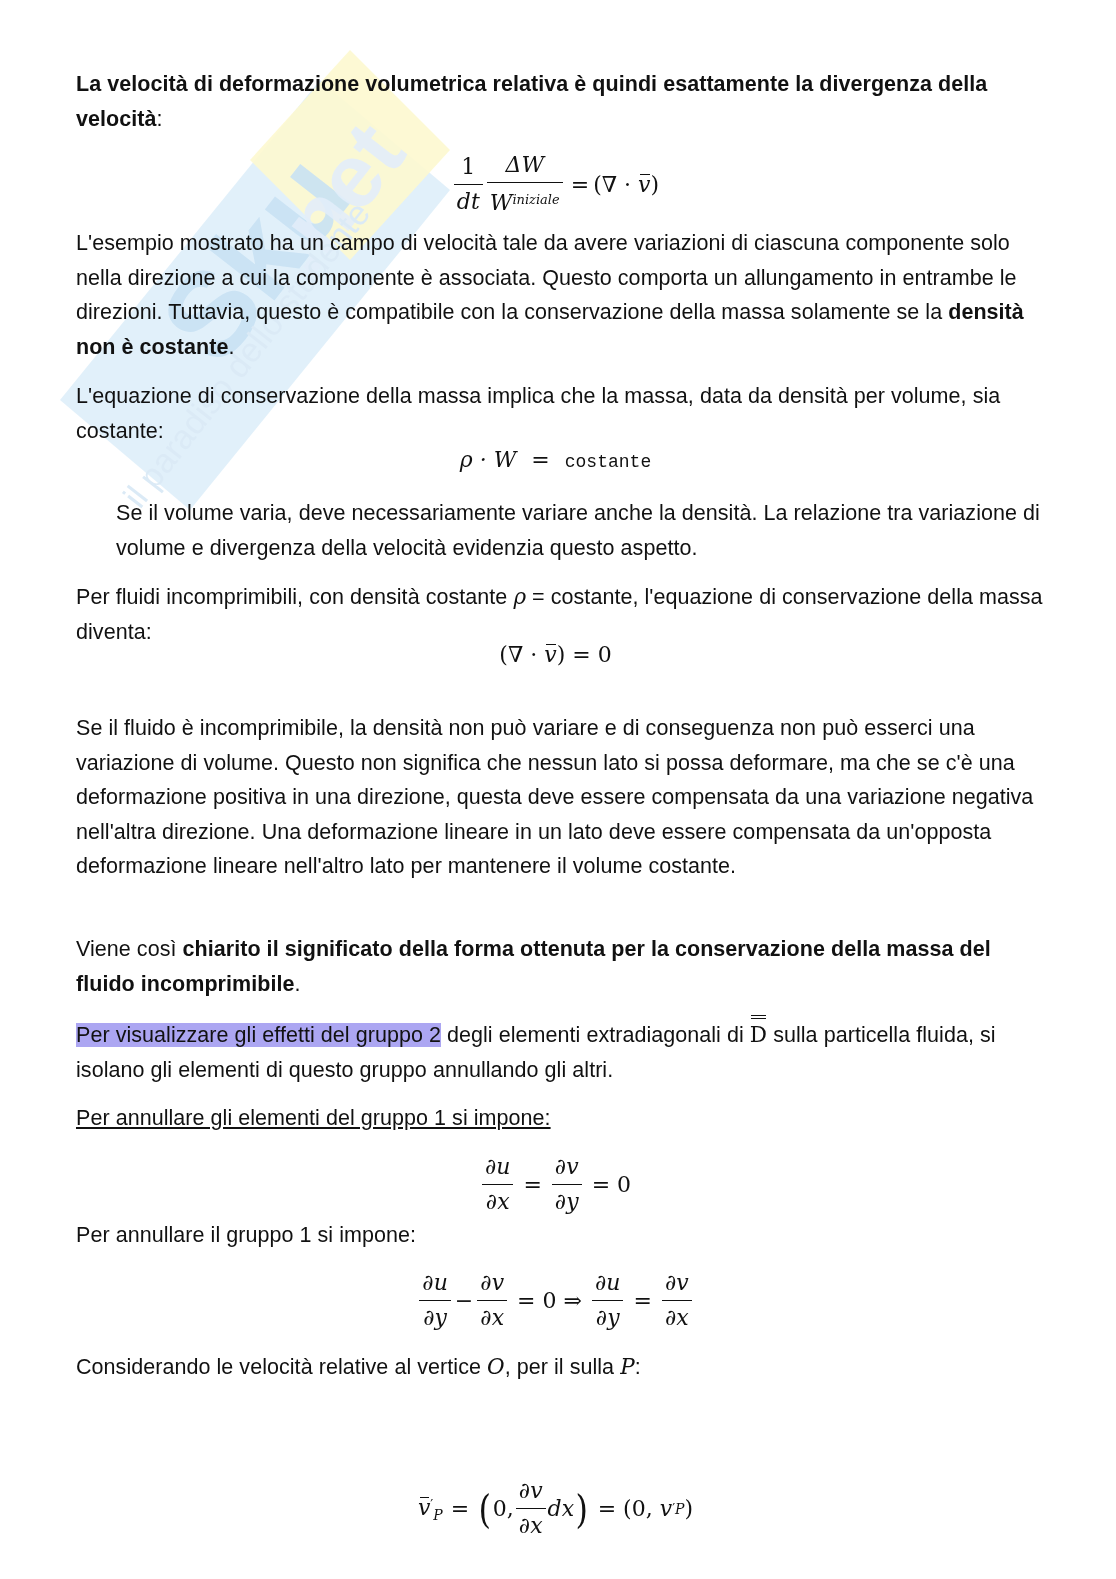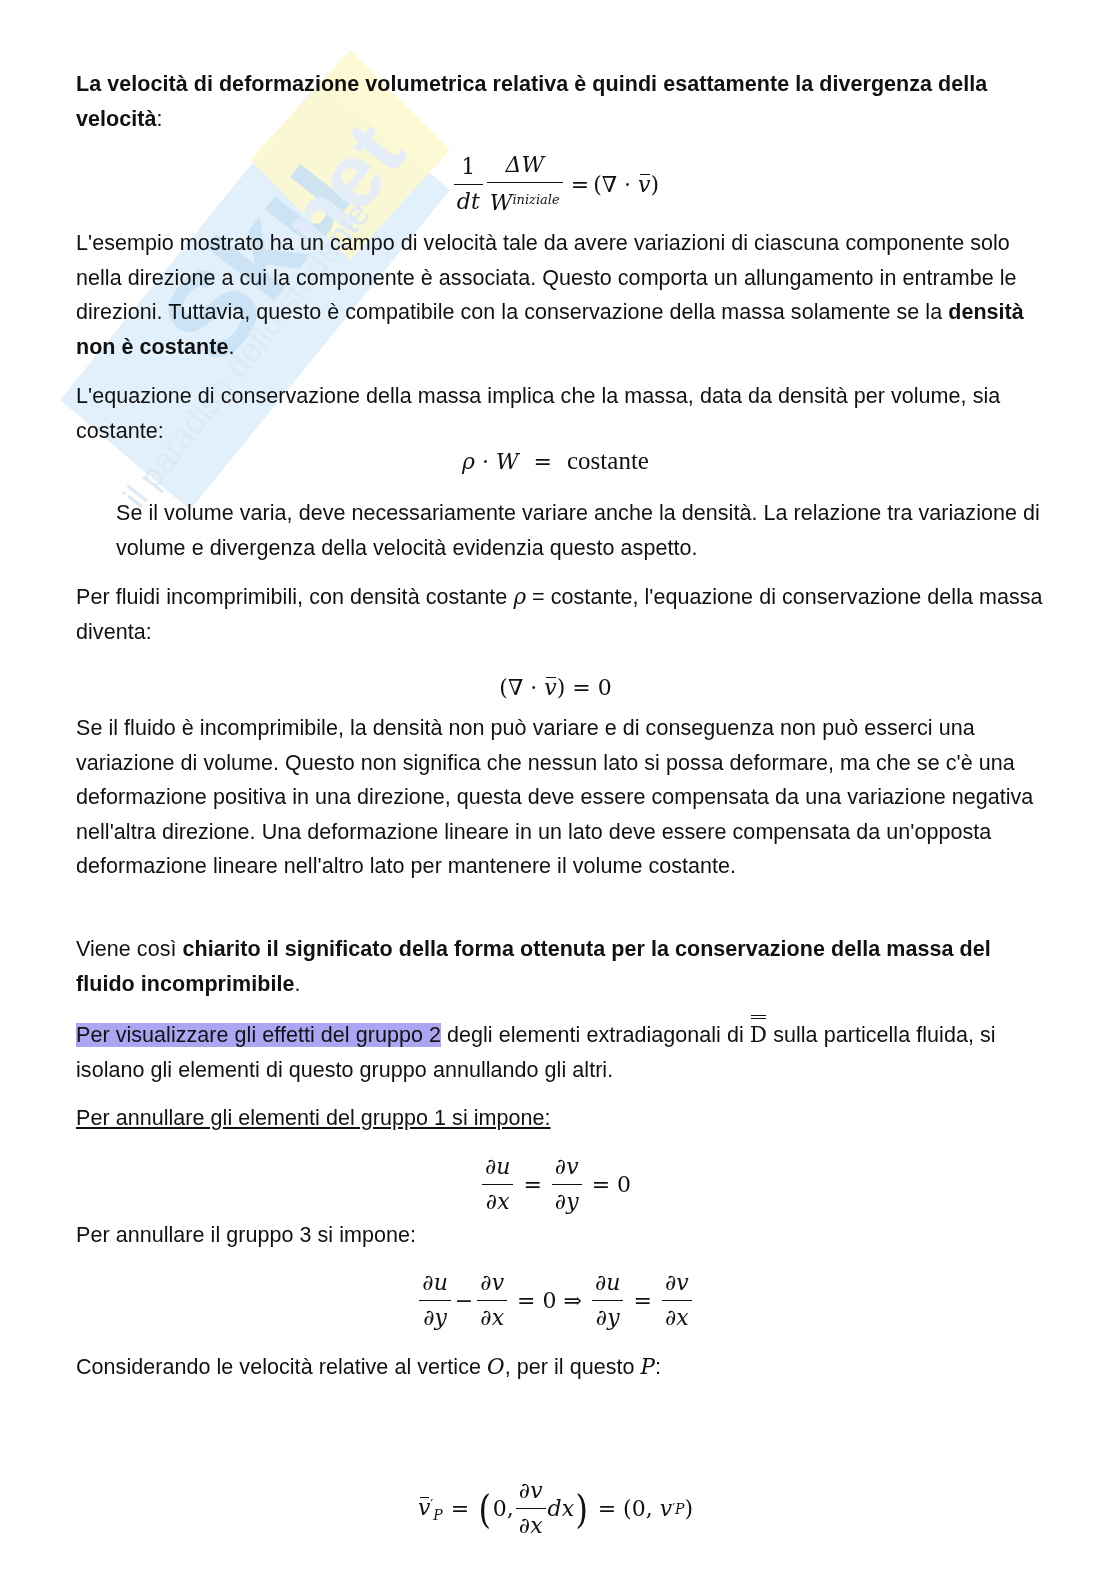--- a/index.html
+++ b/index.html
@@ -69,28 +69,28 @@
       </span>
     </div>
 
     <p class="p" style="top:226px;"><span>L'esempio mostrato ha un campo di velocità tale da avere variazioni di ciascuna componente solo nella direzione a cui la componente è associata. Questo comporta un allungamento in entrambe le direzioni. Tuttavia, questo è compatibile con la conservazione della massa solamente se la </span><span class="b">densità non è costante</span><span>.</span></p>
 
     <p class="p" style="top:379px;"><span>L'equazione di conservazione della massa implica che la massa, data da densità per volume, sia costante:</span></p>
 
     <div class="eq" style="top:447px;">
       <span class="m">ρ · W</span>
       <span class="mr op">=</span>
-      <span style="font-family:Liberation Serif, serif;font-size:25px;">costante</span>
+      <span style="font-family:Liberation Mono, monospace;font-size:18px;">costante</span>
     </div>
 
     <p class="p" style="top:496px;margin-left:40px;"><span>Se il volume varia, deve necessariamente variare anche la densità. La relazione tra variazione di volume e divergenza della velocità evidenzia questo aspetto.</span></p>
 
     <p class="p" style="top:580px;"><span>Per fluidi incomprimibili, con densità costante </span><span class="m">ρ</span><span> = costante, l'equazione di conservazione della massa diventa:</span></p>
 
-    <div class="eq" style="top:675px;">
+    <div class="eq" style="top:642px;">
       <span class="mr">(∇ · </span><span class="vbar m">v</span><span class="mr">) = 0</span>
     </div>
 
     <p class="p" style="top:711px;"><span>Se il fluido è incomprimibile, la densità non può variare e di conseguenza non può esserci una variazione di volume. Questo non significa che nessun lato si possa deformare, ma che se c'è una deformazione positiva in una direzione, questa deve essere compensata da una variazione negativa nell'altra direzione. Una deformazione lineare in un lato deve essere compensata da un'opposta deformazione lineare nell'altro lato per mantenere il volume costante.</span></p>
 
     <p class="p" style="top:932px;"><span>Viene così </span><span class="b">chiarito il significato della forma ottenuta per la conservazione della massa del fluido incomprimibile</span><span>.</span></p>
 
     <p class="p" style="top:1018px;"><span class="hl">Per visualizzare gli effetti del gruppo 2</span><span> degli elementi extradiagonali di </span><span class="dbar">D</span><span> sulla particella fluida, si isolano gli elementi di questo gruppo annullando gli altri.</span></p>
 
     <p class="p" style="top:1101px;text-decoration:underline;"><span>Per annullare gli elementi del gruppo 1 si impone:</span></p>
@@ -103,21 +103,21 @@
           </span>
         <span class="mr op">=</span>
         <span class="frac">
             <span class="num">∂v</span>
             <span class="den">∂y</span>
           </span>
         <span class="mr" style="margin-left:8px;">= 0</span>
       </span>
     </div>
 
-    <p class="p" style="top:1218px;"><span>Per annullare il gruppo 3 si impone:</span></p>
+    <p class="p" style="top:1218px;"><span>Per annullare il gruppo 1 si impone:</span></p>
 
     <div class="eq" style="top:1266px;">
       <span class="inline m">
         <span class="frac">
             <span class="num">∂u</span>
             <span class="den">∂y</span>
           </span>
         <span class="mr" style="margin:0 2px;">−</span>
         <span class="frac">
             <span class="num">∂v</span>
@@ -129,21 +129,21 @@
             <span class="den">∂y</span>
           </span>
         <span class="mr op">=</span>
         <span class="frac">
             <span class="num">∂v</span>
             <span class="den">∂x</span>
           </span>
       </span>
     </div>
 
-    <p class="p" style="top:1350px;"><span>Considerando le velocità relative al vertice </span><span class="m">O</span><span>, per il questo </span><span class="m">P</span><span>:</span></p>
+    <p class="p" style="top:1350px;"><span>Considerando le velocità relative al vertice </span><span class="m">O</span><span>, per il sulla </span><span class="m">P</span><span>:</span></p>
 
     <div class="eq" style="top:1474px;">
       <span class="inline m">
         <span><span class="vbar">v</span><span class="sup" style="font-style:normal;">′</span><span class="sub">P</span></span>
         <span class="mr op">=</span>
         <span class="big-paren mr">(</span>
         <span class="mr">0,</span>
         <span class="frac">
             <span class="num">∂v</span>
             <span class="den">∂x</span>

